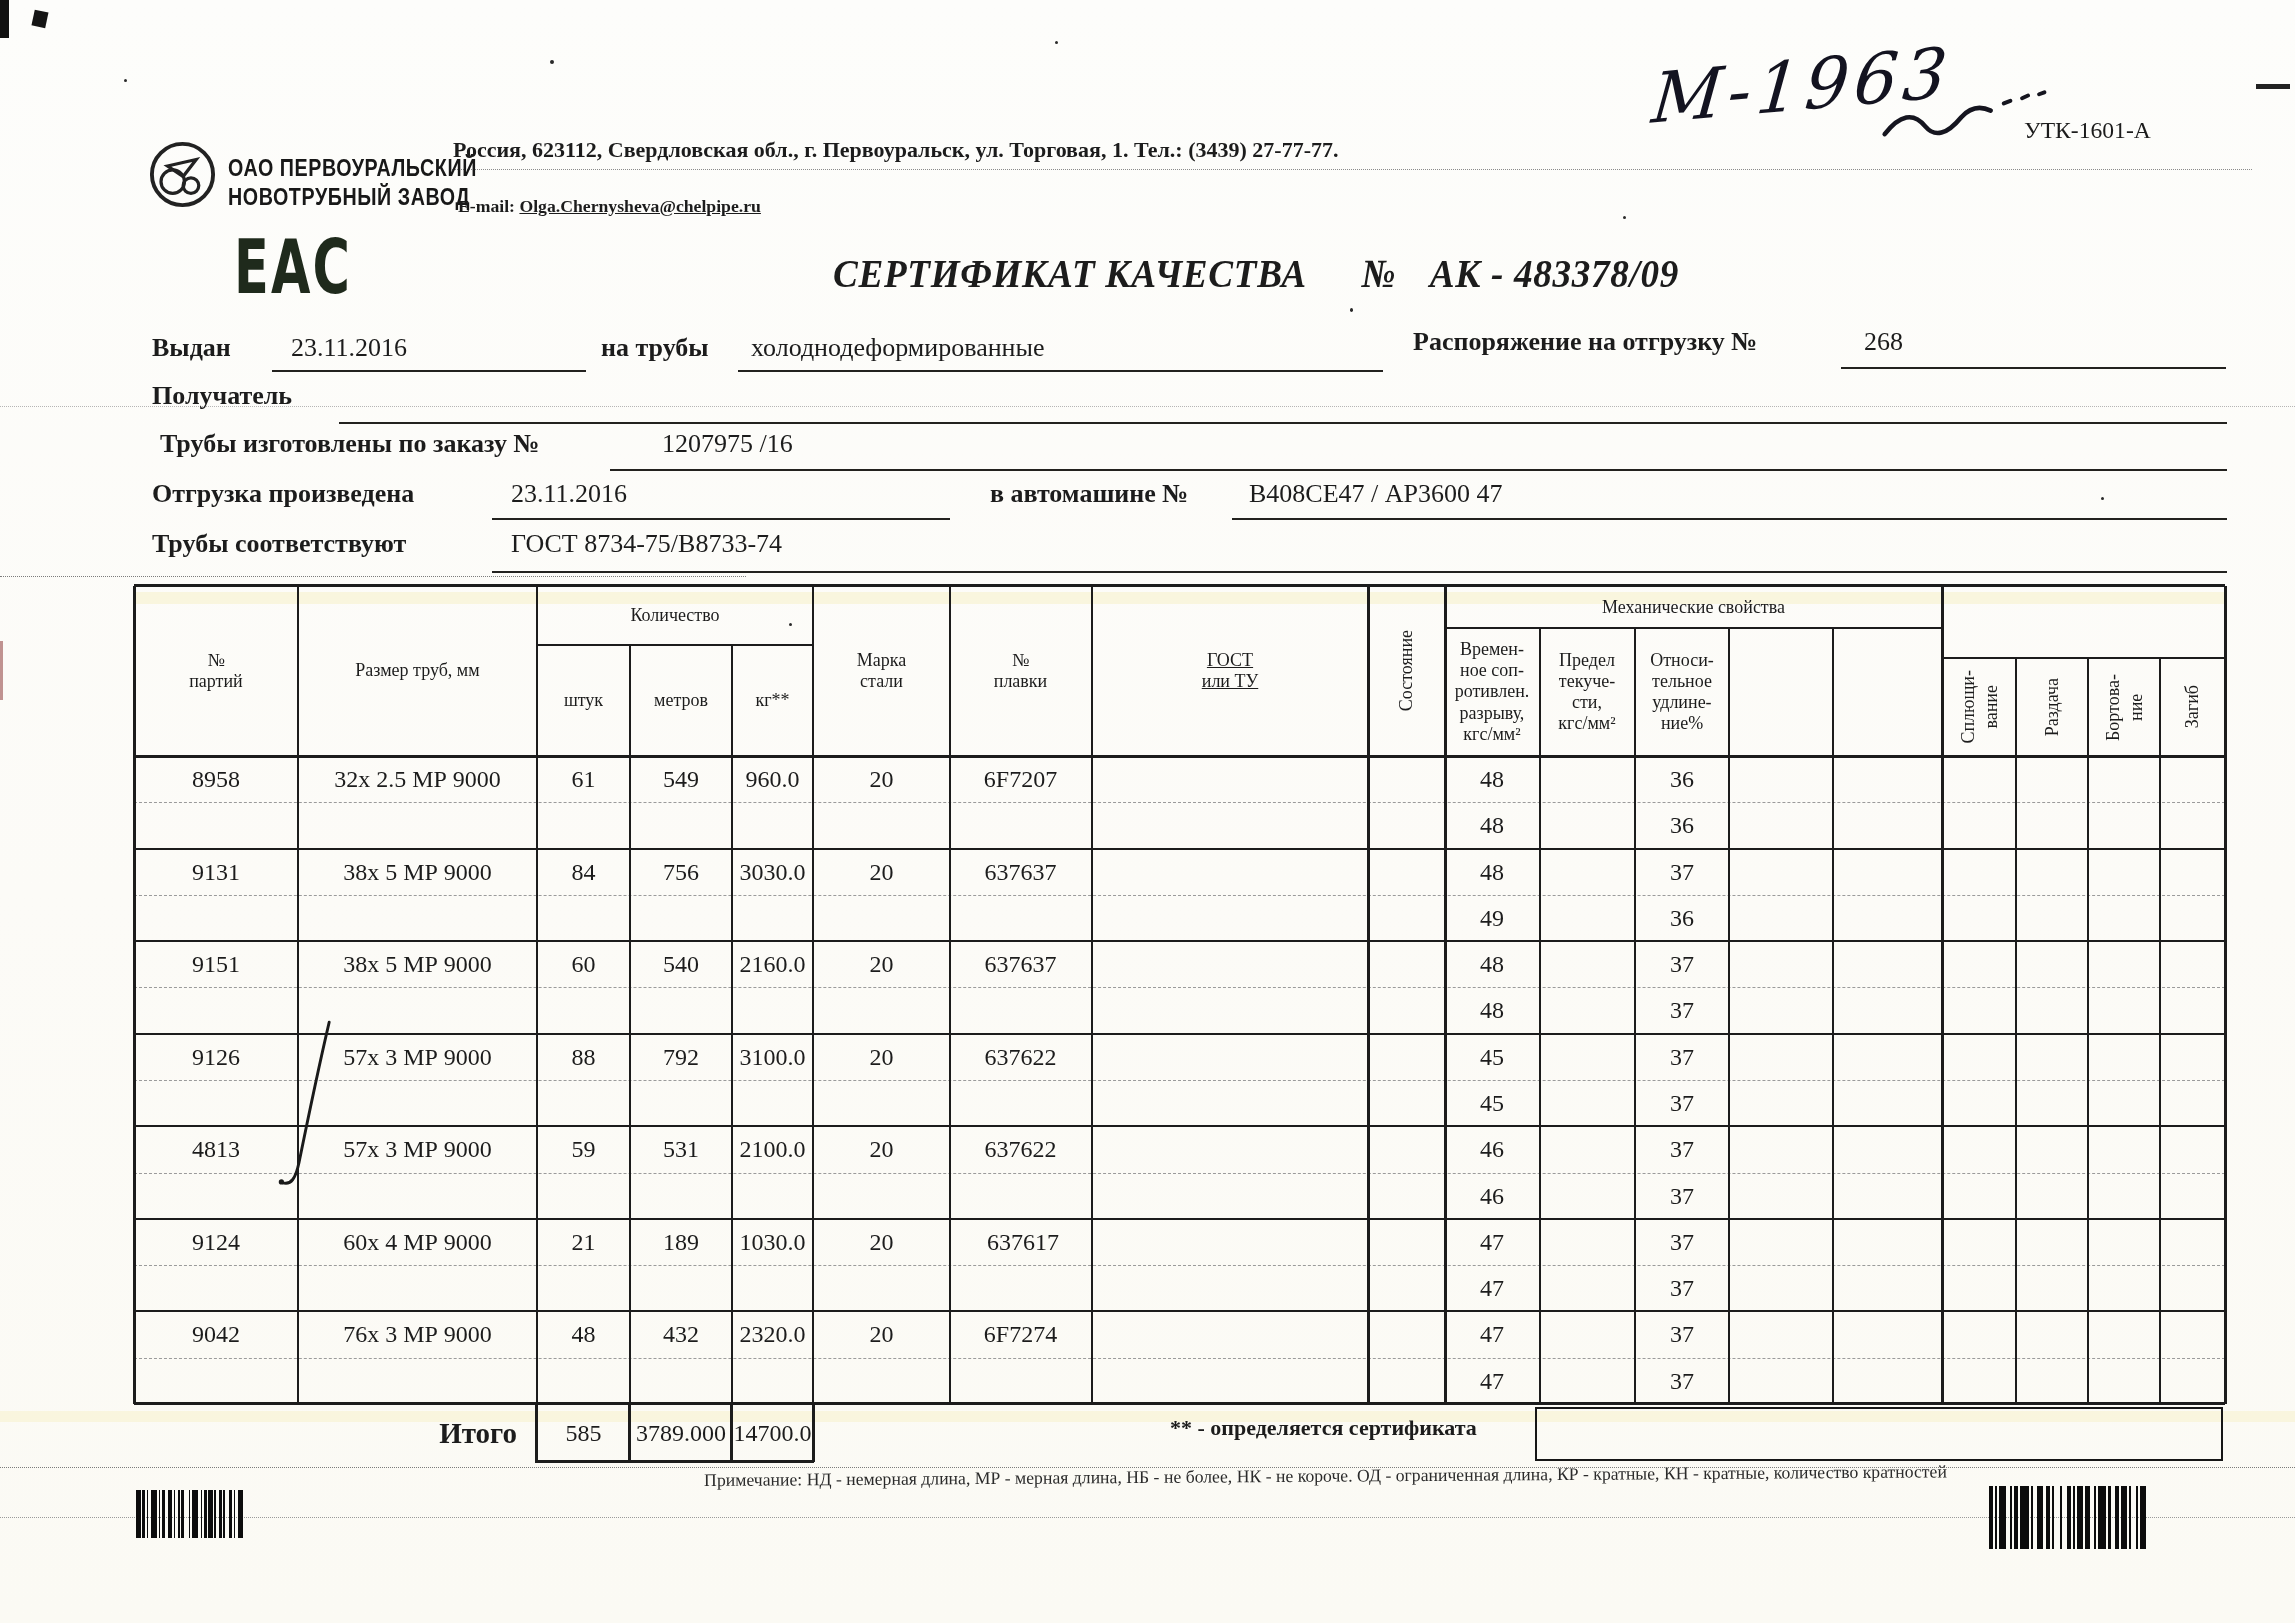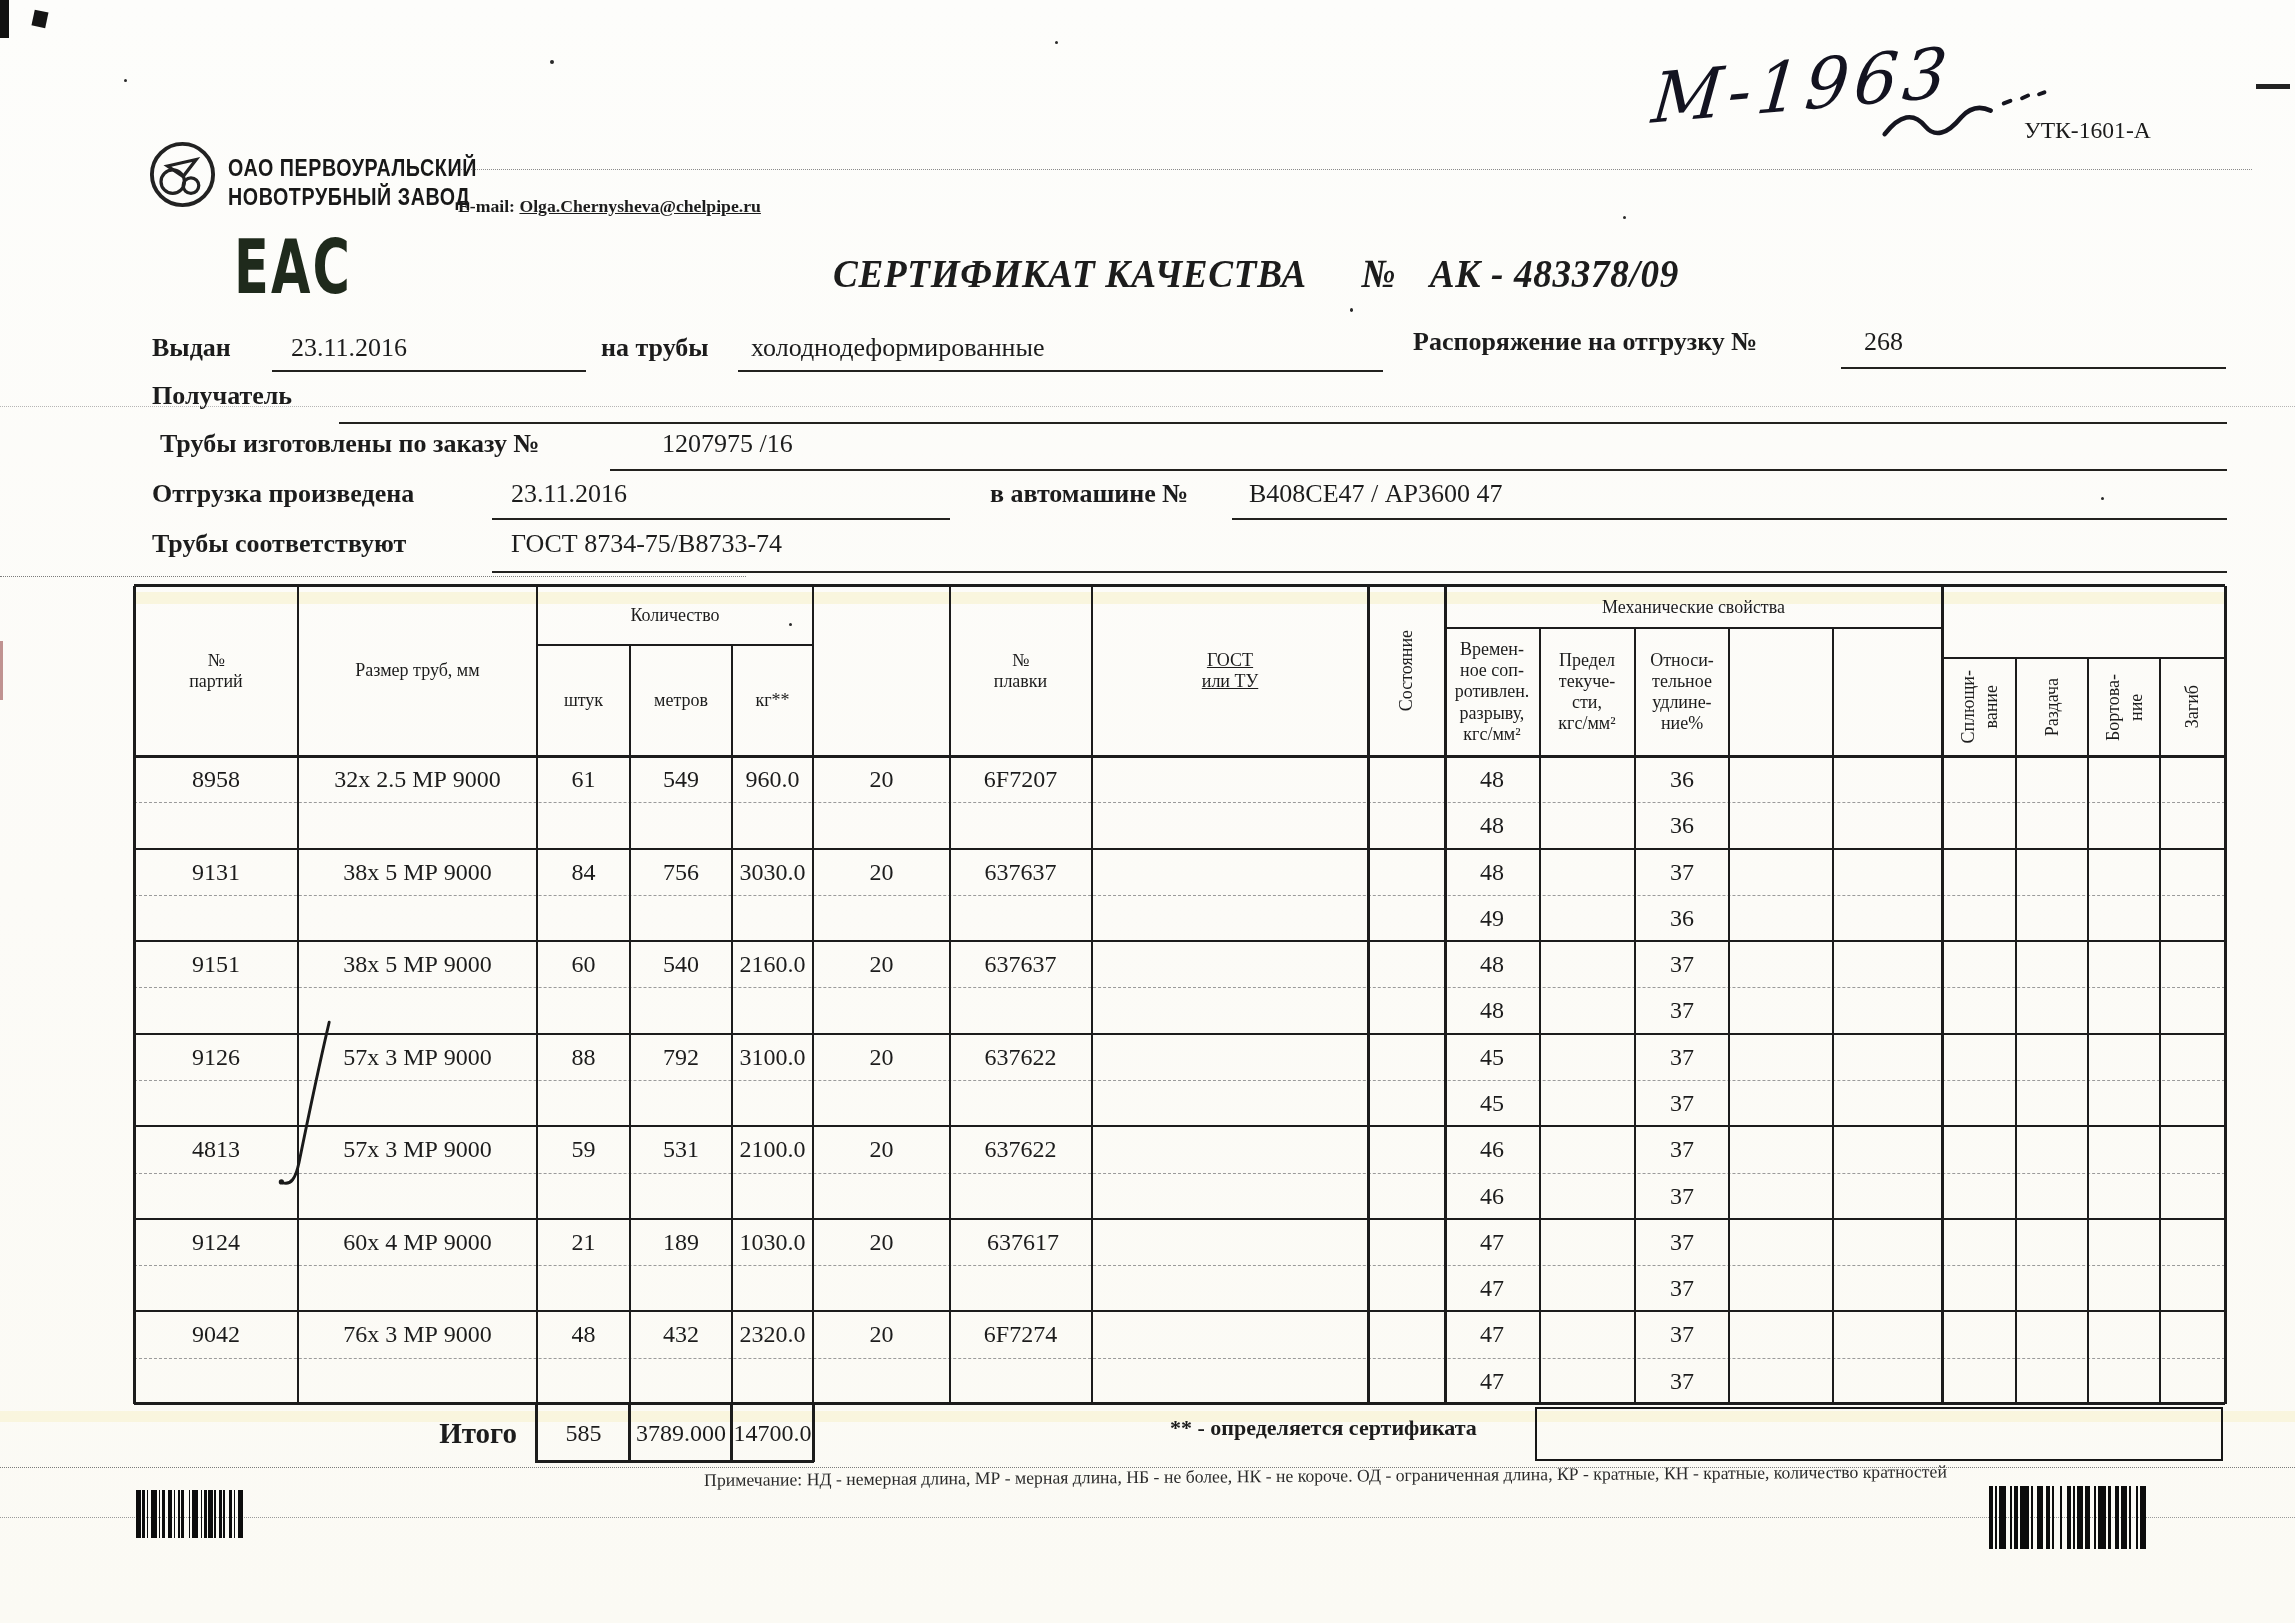--- a/index.html
+++ b/index.html
@@ -71,20 +71,21 @@
     <circle cx="53" cy="53" r="47" fill="none" stroke="#222" stroke-width="6"></circle>
     <circle cx="38" cy="64" r="18" fill="none" stroke="#222" stroke-width="5"></circle>
     <circle cx="66" cy="70" r="12" fill="none" stroke="#222" stroke-width="5"></circle>
     <path d="M30 40 L74 30 L54 56 Z" fill="none" stroke="#222" stroke-width="5"></path>
   </svg>
   <div class="abs company-name" style="left:228px;top:154px;">
     <div>ОАО ПЕРВОУРАЛЬСКИЙ</div>
     <div>НОВОТРУБНЫЙ  ЗАВОД</div>
   </div>
 
+  <div class="abs addr" style="left:453px;top:137px;">Россия, 623112, Свердловская обл., г. Первоуральск, ул. Торговая, 1. Тел.: (3439) 27-77-77.</div>
   <div class="abs emailline" style="left:458px;top:196px;">
     <span>E-mail:</span>
     <span class="em">Olga.Chernysheva@chelpipe.ru</span>
   </div>
 
   <div class="abs eac" style="left:234px;top:224px;">ЕАС</div>
 
   <div class="abs title-row" style="left:833px;top:250px;">
     <span>СЕРТИФИКАТ КАЧЕСТВА</span>
     <span style="margin-left:59px;">№</span>
@@ -120,20 +121,22 @@
   <div class="abs uline" style="left:492px;top:571px;width:1735px;"></div>
 
   <div id="table-layer" class="abs" style="left:0;top:0;width:2295px;height:1623px;">
       <div class="abs hcell" style="left: 134px; top: 586px; width: 164px; height: 170px;">№
 партий</div>
       <div class="abs hcell" style="left: 298px; top: 586px; width: 239px; height: 170px;">Размер труб, мм</div>
       <div class="abs hcell" style="left: 537px; top: 586px; width: 276px; height: 59px;">Количество</div>
       <div class="abs hcell" style="left: 537px; top: 645px; width: 93px; height: 111px;">штук</div>
       <div class="abs hcell" style="left: 630px; top: 645px; width: 102px; height: 111px;">метров</div>
       <div class="abs hcell" style="left: 732px; top: 645px; width: 81px; height: 111px;">кг**</div>
+      <div class="abs hcell" style="left: 813px; top: 586px; width: 137px; height: 170px;">Марка
+стали</div>
       <div class="abs hcell" style="left: 950px; top: 586px; width: 141px; height: 170px;">№
 плавки</div>
       <div class="abs hcell" style="left: 1092px; top: 586px; width: 276px; height: 170px; text-decoration: underline;">ГОСТ
 или ТУ</div>
       <div class="abs hcell" style="left: 1368px; top: 586px; width: 77px; height: 170px;"><span class="vspan">Состояние</span></div>
       <div class="abs hcell" style="left: 1445px; top: 586px; width: 497px; height: 43px;">Механические свойства</div>
       <div class="abs hcell" style="left: 1445px; top: 628px; width: 94px; height: 128px;">Времен-
 ное соп-
 ротивлен.
 разрыву,

